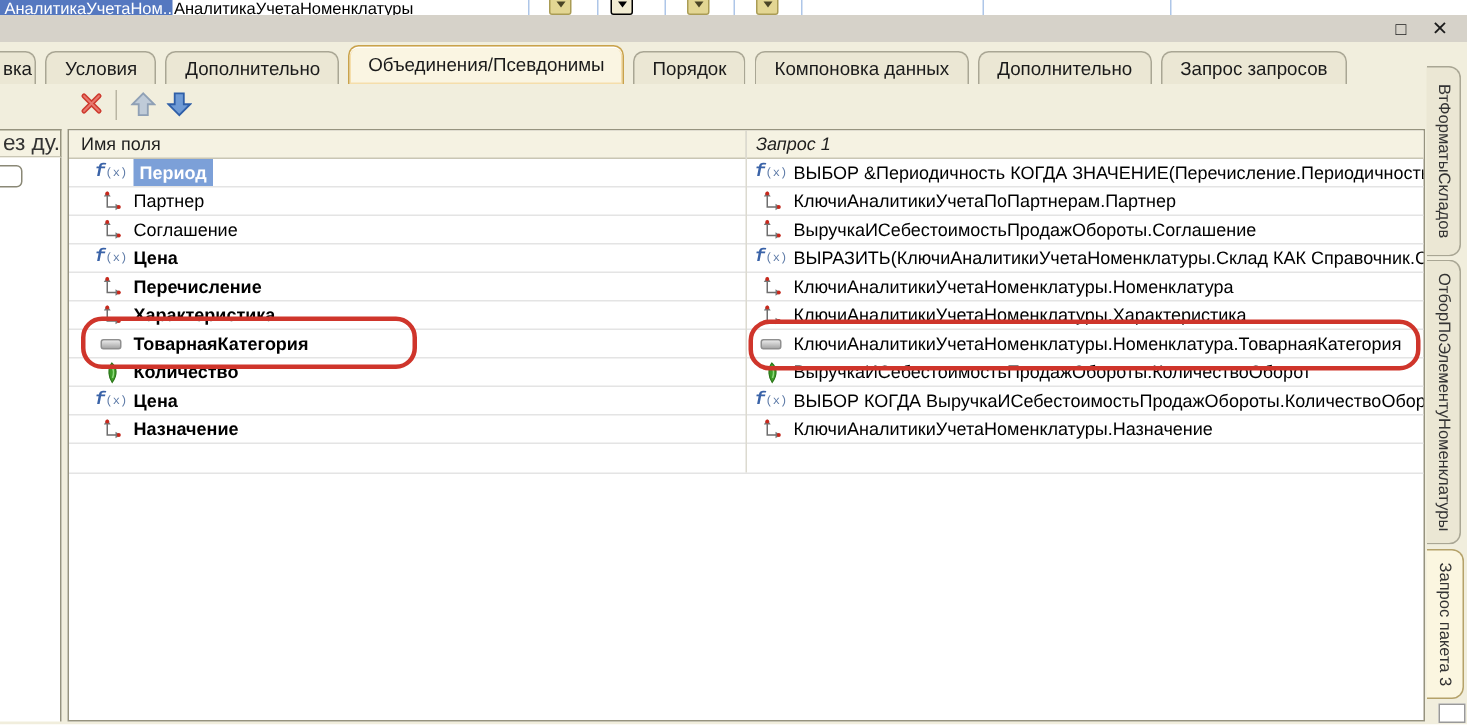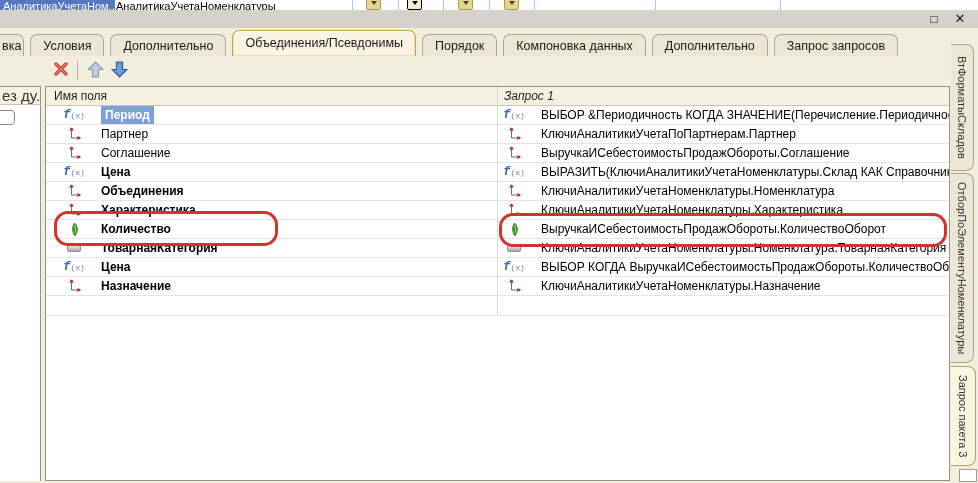--- a/index.html
+++ b/index.html
@@ -43,21 +43,21 @@
   
   #table{position:absolute;left:45px;top:86px;width:905px;height:395px;background:#fff;border:1px solid #96937F;box-sizing:border-box;}
   .thead{display:flex;height:19px;background:#F5F2E2;border-bottom:1px solid #C9C6B4;box-sizing:border-box;}
   .th{font-size:12px;line-height:18px;color:#1e1e1e;white-space:nowrap;overflow:hidden;}
   .th.c1{width:452px;padding-left:8px;box-sizing:border-box;border-right:1px solid #D8D5C5;}
   .th.c2{flex:1;padding-left:6px;font-style:italic;}
   .row{display:flex;height:19px;border-bottom:1px solid #E4E4E4;box-sizing:border-box;}
   .cell-l{width:452px;display:flex;align-items:center;padding-left:20px;box-sizing:border-box;overflow:hidden;white-space:nowrap;}
   .cell-r{flex:1;display:flex;align-items:center;padding-left:8px;box-sizing:border-box;overflow:hidden;white-space:nowrap;}
   .icw{width:16px;height:15px;display:inline-flex;align-items:center;justify-content:center;margin-right:7px;flex:none;}
-  .fname,.qval{font-size:12px;color:#000;line-height:17px;margin-left:12px;}
+  .fname,.qval{font-size:12px;color:#000;line-height:17px;}
   .b{font-weight:bold;}
   .fname.sel{background:#7CA0D8;color:#fff;padding:1px 4px;}
   .empty-row{height:19px;border-bottom:1px solid #E4E4E4;}
   #colsep{position:absolute;left:451px;top:0;width:1px;height:228px;background:#DCDAD0;}
 
   .ic-fx{font-family:Liberation Mono, monospace;font-style:italic;font-weight:bold;font-size:12px;color:#3A63A8;line-height:12px;}
   .ic-fx .sub{font-size:8px;font-style:normal;font-weight:normal;color:#5E7BA8;}
   .ic-minus{width:12px;height:5px;border:1px solid #8F8F8F;border-radius:2px;background:linear-gradient(#E8E8E8,#A8A8A8);}
 
   
@@ -233,21 +233,21 @@
           <div class="cell-l">
             <span class="icw">
               <svg width="14" height="14" viewBox="0 0 14 14">
                 <path d="M4.5 3.5 L4.5 11 L11.5 11" fill="none" stroke="#6E6E6E" stroke-width="1"></path>
                 <polygon points="4.5,0.5 6.8,4 2.2,4" fill="#777"></polygon>
                 <polygon points="13.5,11 10,8.8 10,13.2" fill="#777"></polygon>
                 <circle cx="4.5" cy="2" r="1.3" fill="#C9281C"></circle>
                 <circle cx="12.2" cy="11" r="1.3" fill="#C9281C"></circle>
               </svg>
             </span>
-            <span class="fname b">Объединения</span>
+            <span class="fname b">Перечисление</span>
           </div>
           <div class="cell-r">
             <span class="icw">
               <svg width="14" height="14" viewBox="0 0 14 14">
                 <path d="M4.5 3.5 L4.5 11 L11.5 11" fill="none" stroke="#6E6E6E" stroke-width="1"></path>
                 <polygon points="4.5,0.5 6.8,4 2.2,4" fill="#777"></polygon>
                 <polygon points="13.5,11 10,8.8 10,13.2" fill="#777"></polygon>
                 <circle cx="4.5" cy="2" r="1.3" fill="#C9281C"></circle>
                 <circle cx="12.2" cy="11" r="1.3" fill="#C9281C"></circle>
               </svg>
@@ -272,54 +272,54 @@
             <span class="icw">
               <svg width="14" height="14" viewBox="0 0 14 14">
                 <path d="M4.5 3.5 L4.5 11 L11.5 11" fill="none" stroke="#6E6E6E" stroke-width="1"></path>
                 <polygon points="4.5,0.5 6.8,4 2.2,4" fill="#777"></polygon>
                 <polygon points="13.5,11 10,8.8 10,13.2" fill="#777"></polygon>
                 <circle cx="4.5" cy="2" r="1.3" fill="#C9281C"></circle>
                 <circle cx="12.2" cy="11" r="1.3" fill="#C9281C"></circle>
               </svg>
             </span>
             <span class="qval">КлючиАналитикиУчетаНоменклатуры.Характеристика</span>
+          </div>
+        </div>
+        <div class="row">
+          <div class="cell-l">
+            <span class="icw">
+              <span class="ic-minus"></span>
+            </span>
+            <span class="fname b">ТоварнаяКатегория</span>
+          </div>
+          <div class="cell-r">
+            <span class="icw">
+              <span class="ic-minus"></span>
+            </span>
+            <span class="qval">КлючиАналитикиУчетаНоменклатуры.Номенклатура.ТоварнаяКатегория</span>
           </div>
         </div>
         <div class="row">
           <div class="cell-l">
             <span class="icw">
               <svg width="12" height="15" viewBox="0 0 12 15">
                 <path d="M6.5 1 C10 4 10.5 9 6.8 14 C4.5 11 3.5 5 6.5 1 Z" fill="#3D9E28" stroke="#2B7519" stroke-width="0.8"></path>
                 <path d="M6.4 3 C7.8 5 8 8 7 11" fill="none" stroke="#8FD97C" stroke-width="1"></path>
               </svg>
             </span>
             <span class="fname b">Количество</span>
           </div>
           <div class="cell-r">
             <span class="icw">
               <svg width="12" height="15" viewBox="0 0 12 15">
                 <path d="M6.5 1 C10 4 10.5 9 6.8 14 C4.5 11 3.5 5 6.5 1 Z" fill="#3D9E28" stroke="#2B7519" stroke-width="0.8"></path>
                 <path d="M6.4 3 C7.8 5 8 8 7 11" fill="none" stroke="#8FD97C" stroke-width="1"></path>
               </svg>
             </span>
             <span class="qval">ВыручкаИСебестоимостьПродажОбороты.КоличествоОборот</span>
-          </div>
-        </div>
-        <div class="row">
-          <div class="cell-l">
-            <span class="icw">
-              <span class="ic-minus"></span>
-            </span>
-            <span class="fname b">ТоварнаяКатегория</span>
-          </div>
-          <div class="cell-r">
-            <span class="icw">
-              <span class="ic-minus"></span>
-            </span>
-            <span class="qval">КлючиАналитикиУчетаНоменклатуры.Номенклатура.ТоварнаяКатегория</span>
           </div>
         </div>
         <div class="row">
           <div class="cell-l">
             <span class="icw">
               <span class="ic-fx">f<span class="sub">(x)</span></span>
             </span>
             <span class="fname b">Цена</span>
           </div>
           <div class="cell-r">

